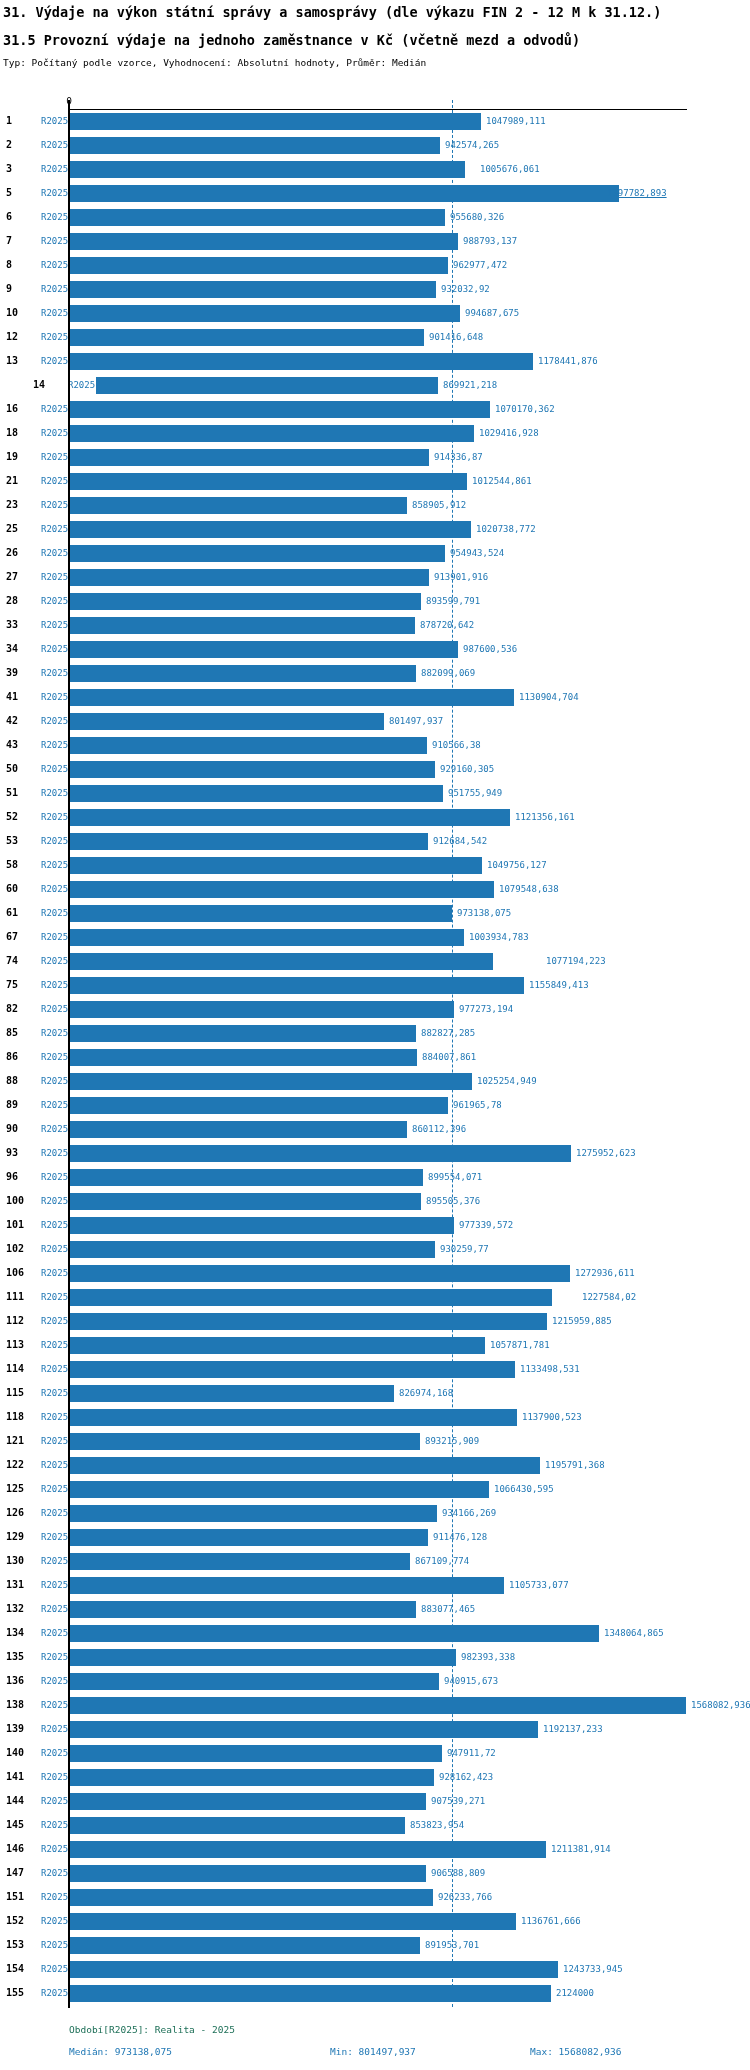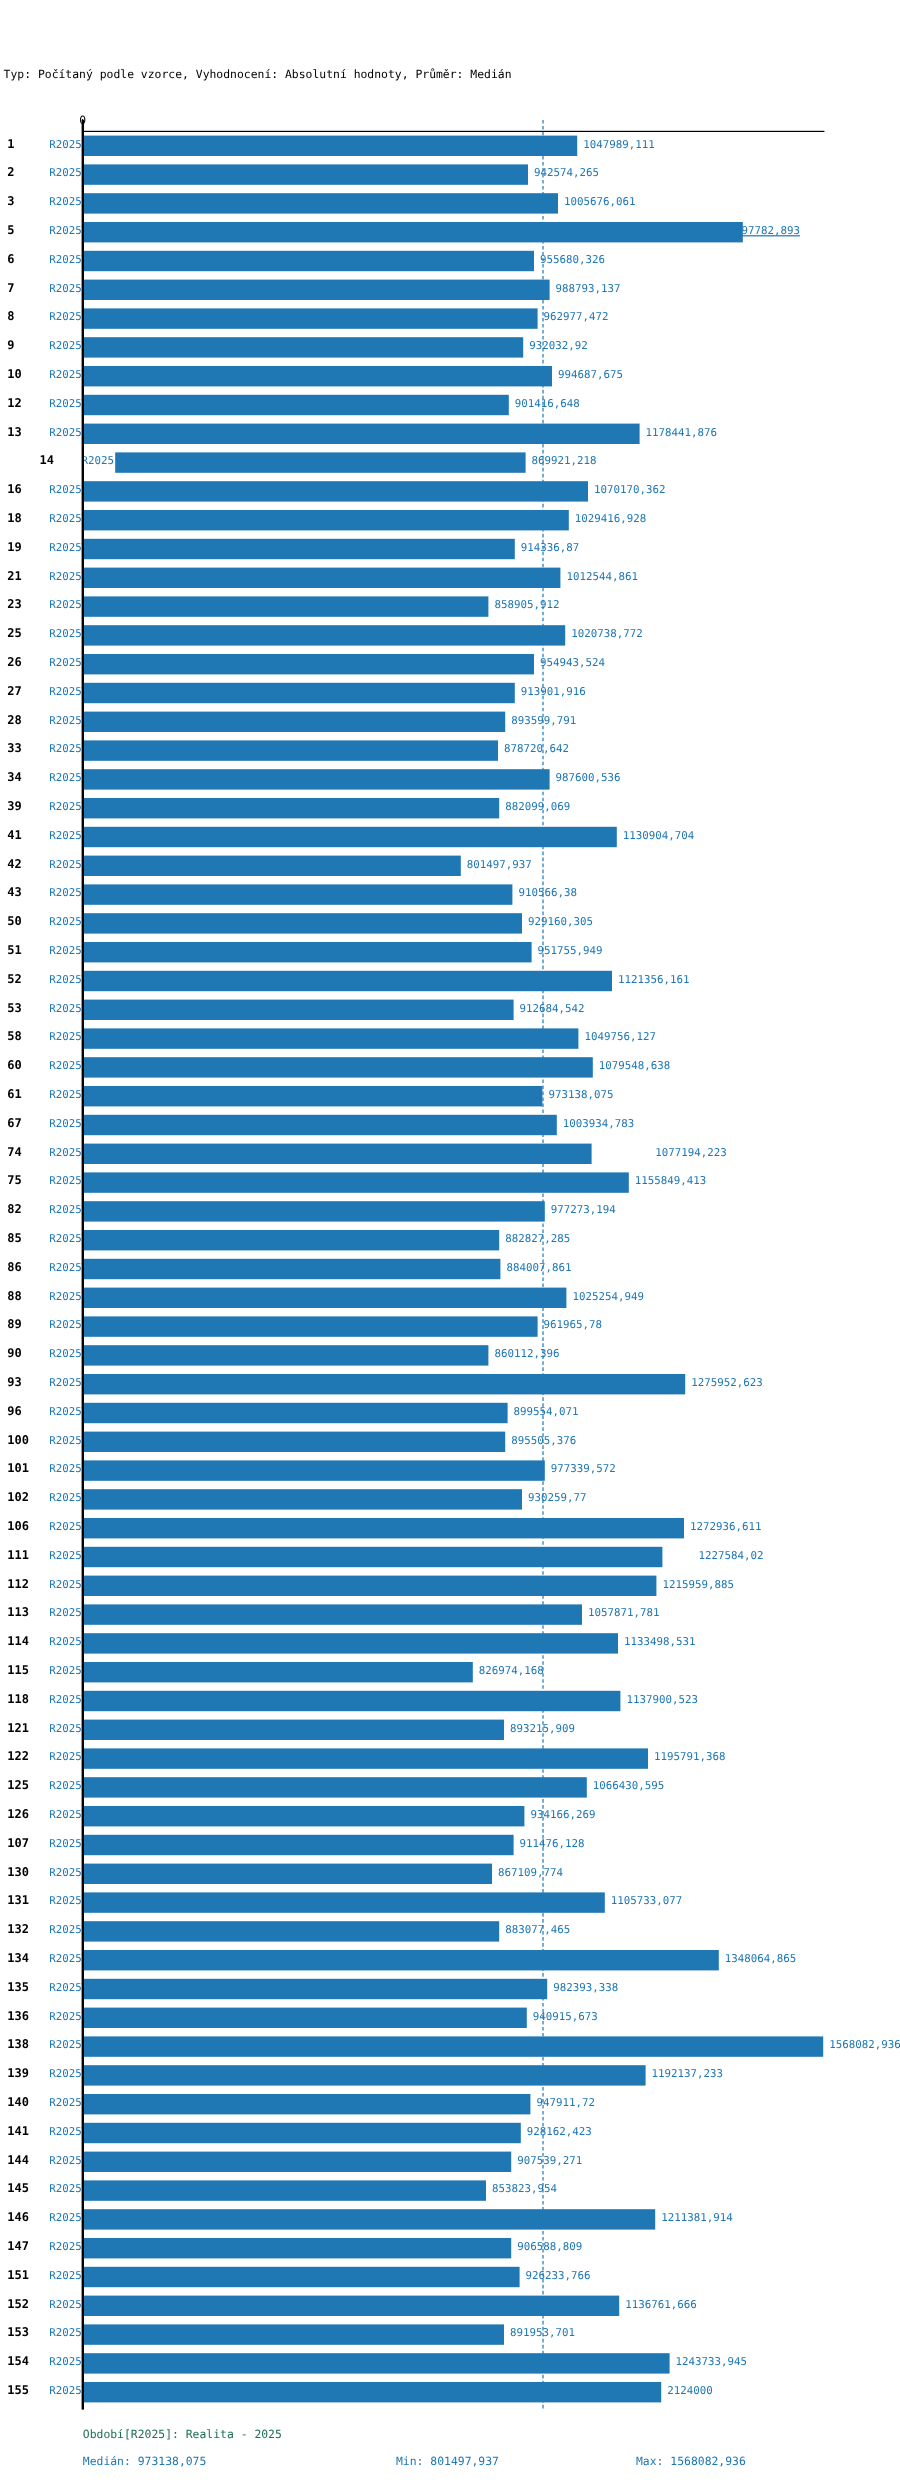--- a/index.html
+++ b/index.html
@@ -64,20 +64,22 @@
     font-size:9.5px;color:#1f77b4;white-space:pre;
   }
   .stat-median{left:69px;}
   .stat-min{left:330px;}
   .stat-max{left:530px;}
 </style>
 </head>
 <body>
 
 <div class="page">
+  <div class="title">31. Výdaje na výkon státní správy a samosprávy (dle výkazu FIN 2 - 12 M k 31.12.)</div>
+  <div class="subtitle">31.5 Provozní výdaje na jednoho zaměstnance v Kč (včetně mezd a odvodů)</div>
   <div class="typeline">Typ: Počítaný podle vzorce, Vyhodnocení: Absolutní hodnoty, Průměr: Medián</div>
 
   <div class="zero-label">0</div>
   <div class="axis-top"></div>
   <div class="axis-vert"></div>
   <div class="median-line" style="left: 452px;"></div>
 
   <div id="chart">
       <div class="chart-row" style="top: 112px;">
         <div class="row-num">1</div>
@@ -88,21 +90,21 @@
       <div class="chart-row" style="top: 136px;">
         <div class="row-num">2</div>
         <div class="series-lbl">R2025</div>
         <div class="bar" style="width: 371px; background: rgb(31, 119, 180);"></div>
         <div class="val-lbl" style="left: 445px; color: rgb(31, 119, 180);">942574,265</div>
       </div>
       <div class="chart-row" style="top: 160px;">
         <div class="row-num">3</div>
         <div class="series-lbl">R2025</div>
         <div class="bar" style="width: 396px; background: rgb(31, 119, 180);"></div>
-        <div class="val-lbl" style="left: 470px; color: rgb(31, 119, 180);">1005676,061</div>
+        <div class="val-lbl" style="left: 480px; color: rgb(31, 119, 180);">1005676,061</div>
       </div>
       <div class="chart-row" style="top: 184px;">
         <div class="row-num">5</div>
         <div class="series-lbl">R2025</div>
         <div class="bar" style="width: 550px; background: rgb(31, 119, 180);"></div>
         <div class="val-lbl" style="left: 607px; color: rgb(31, 119, 180); text-decoration: underline;">1397782,893</div>
       </div>
       <div class="chart-row" style="top: 208px;">
         <div class="row-num">6</div>
         <div class="series-lbl">R2025</div>
@@ -427,21 +429,21 @@
         <div class="bar" style="width: 420px; background: rgb(31, 119, 180);"></div>
         <div class="val-lbl" style="left: 494px; color: rgb(31, 119, 180);">1066430,595</div>
       </div>
       <div class="chart-row" style="top: 1504px;">
         <div class="row-num">126</div>
         <div class="series-lbl">R2025</div>
         <div class="bar" style="width: 368px; background: rgb(31, 119, 180);"></div>
         <div class="val-lbl" style="left: 442px; color: rgb(31, 119, 180);">934166,269</div>
       </div>
       <div class="chart-row" style="top: 1528px;">
-        <div class="row-num">107</div>
+        <div class="row-num">129</div>
         <div class="series-lbl">R2025</div>
         <div class="bar" style="width: 359px; background: rgb(31, 119, 180);"></div>
         <div class="val-lbl" style="left: 433px; color: rgb(31, 119, 180);">911476,128</div>
       </div>
       <div class="chart-row" style="top: 1552px;">
         <div class="row-num">130</div>
         <div class="series-lbl">R2025</div>
         <div class="bar" style="width: 341px; background: rgb(31, 119, 180);"></div>
         <div class="val-lbl" style="left: 415px; color: rgb(31, 119, 180);">867109,774</div>
       </div>

